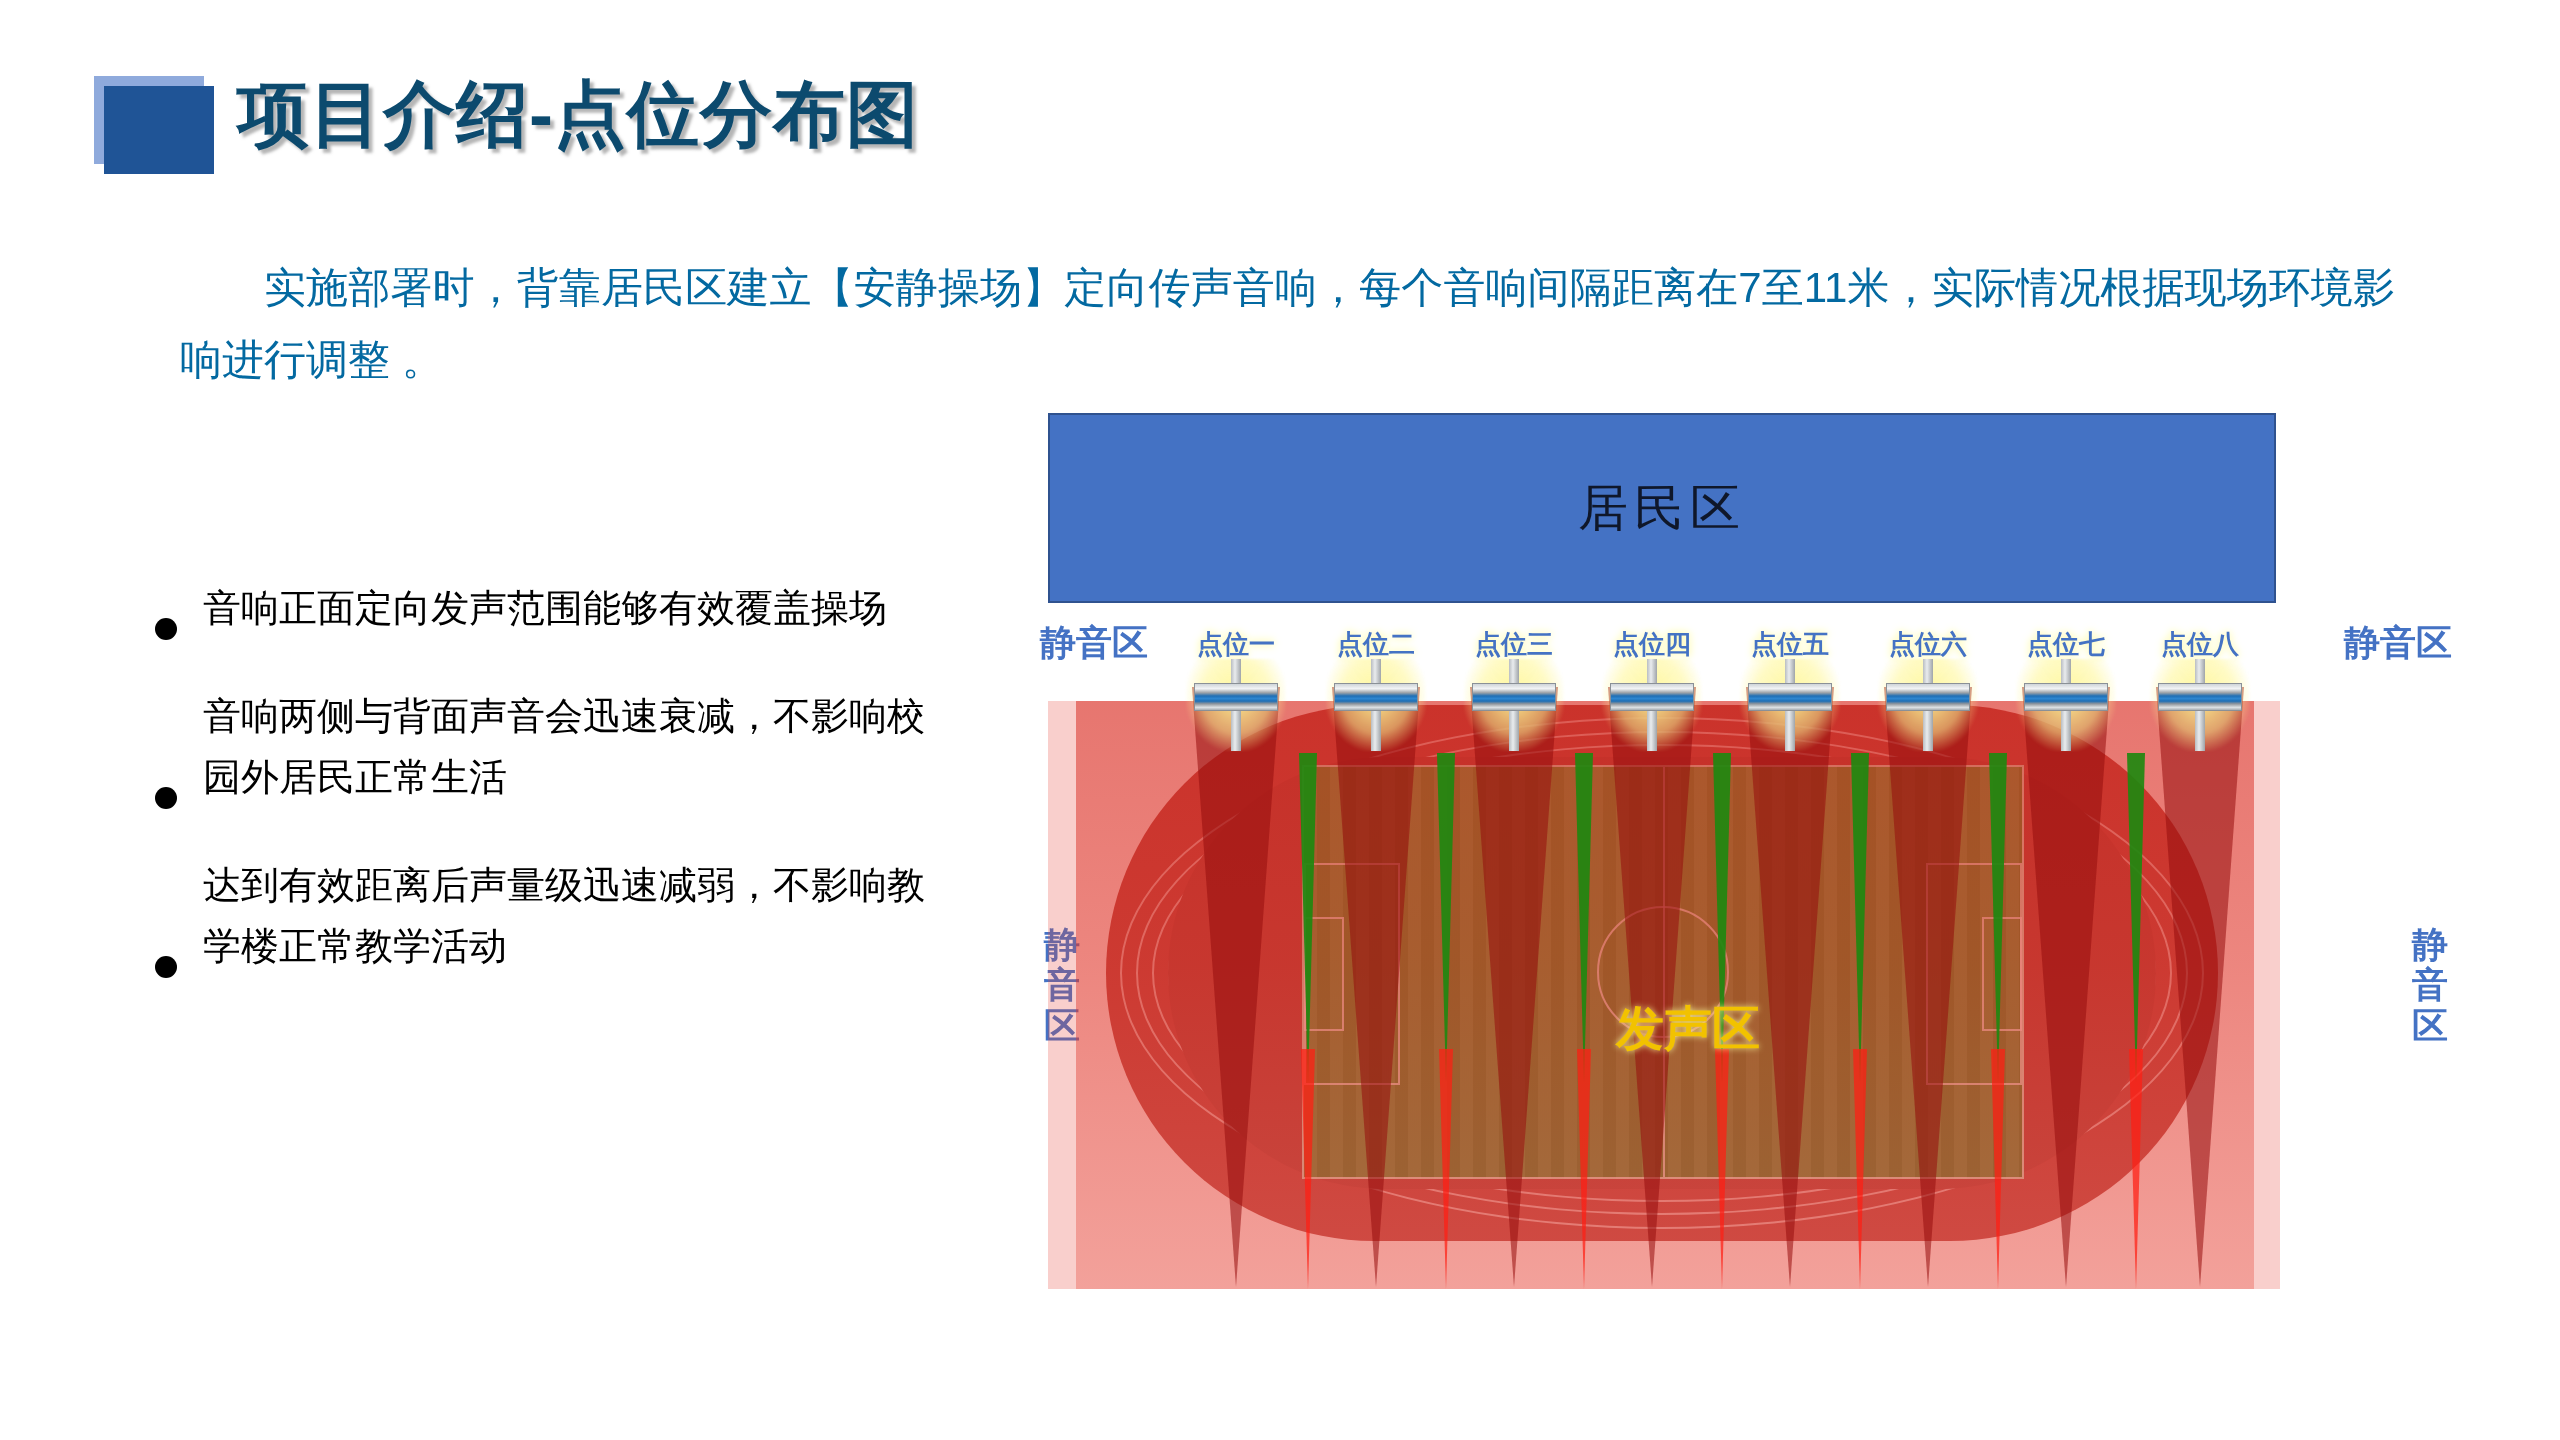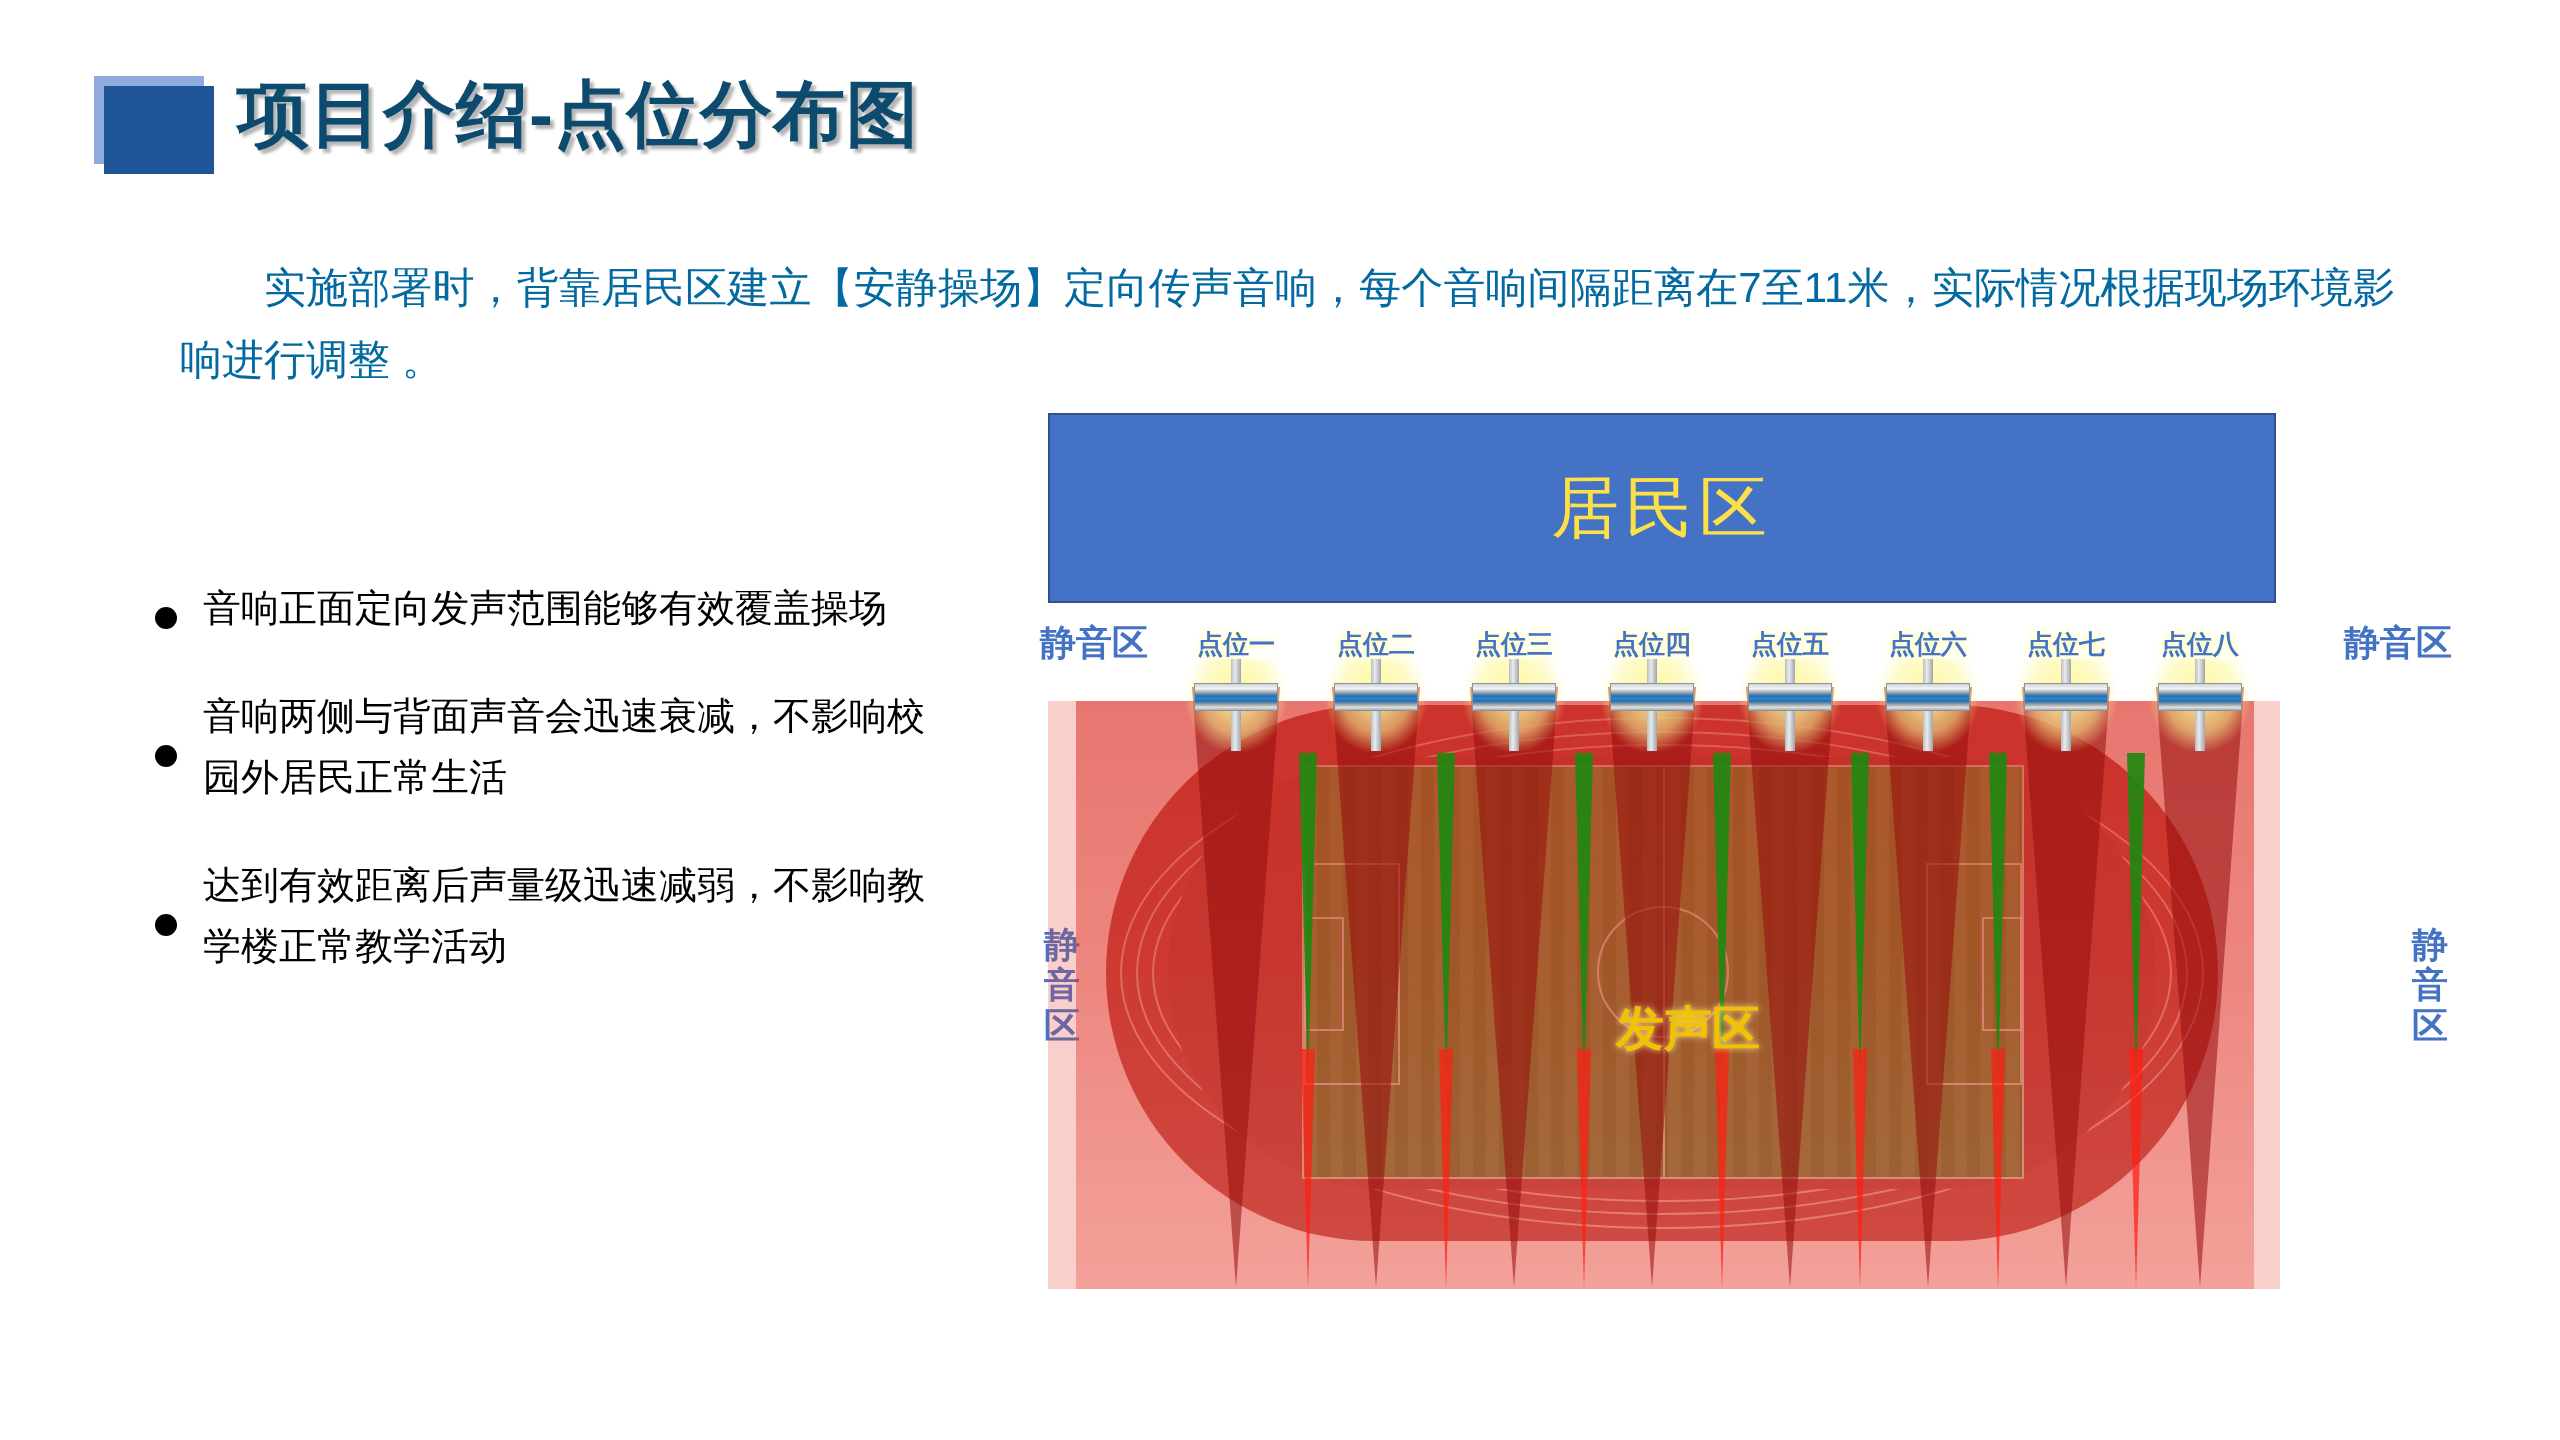--- a/index.html
+++ b/index.html
@@ -68,21 +68,21 @@
 
   
   #bullet-list {
     position: absolute;
     left: 155px;
     top: 578px;
     width: 840px;
   }
   .bullet-item {
     display: flex;
-    align-items: center;
+    align-items: flex-end;
     margin-bottom: 46px;
   }
   .bullet-dot {
     flex: 0 0 auto;
     width: 22px;
     height: 22px;
     border-radius: 50%;
     background: #000000;
     margin-top: 18px;
     margin-right: 26px;
@@ -111,22 +111,22 @@
     width: 1228px;
     height: 190px;
     background: #4472C4;
     border: 2px solid #2F528F;
     box-sizing: border-box;
     display: flex;
     align-items: center;
     justify-content: center;
   }
   #residential-label {
-    font-size: 68px;
-    color: #fde047;
+    font-size: 50px;
+    color: #0f172a;
     letter-spacing: 6px;
   }
 
   
   #labels-row {
     position: absolute;
     left: 0;
     top: 218px;
     width: 1420px;
     height: 52px;

